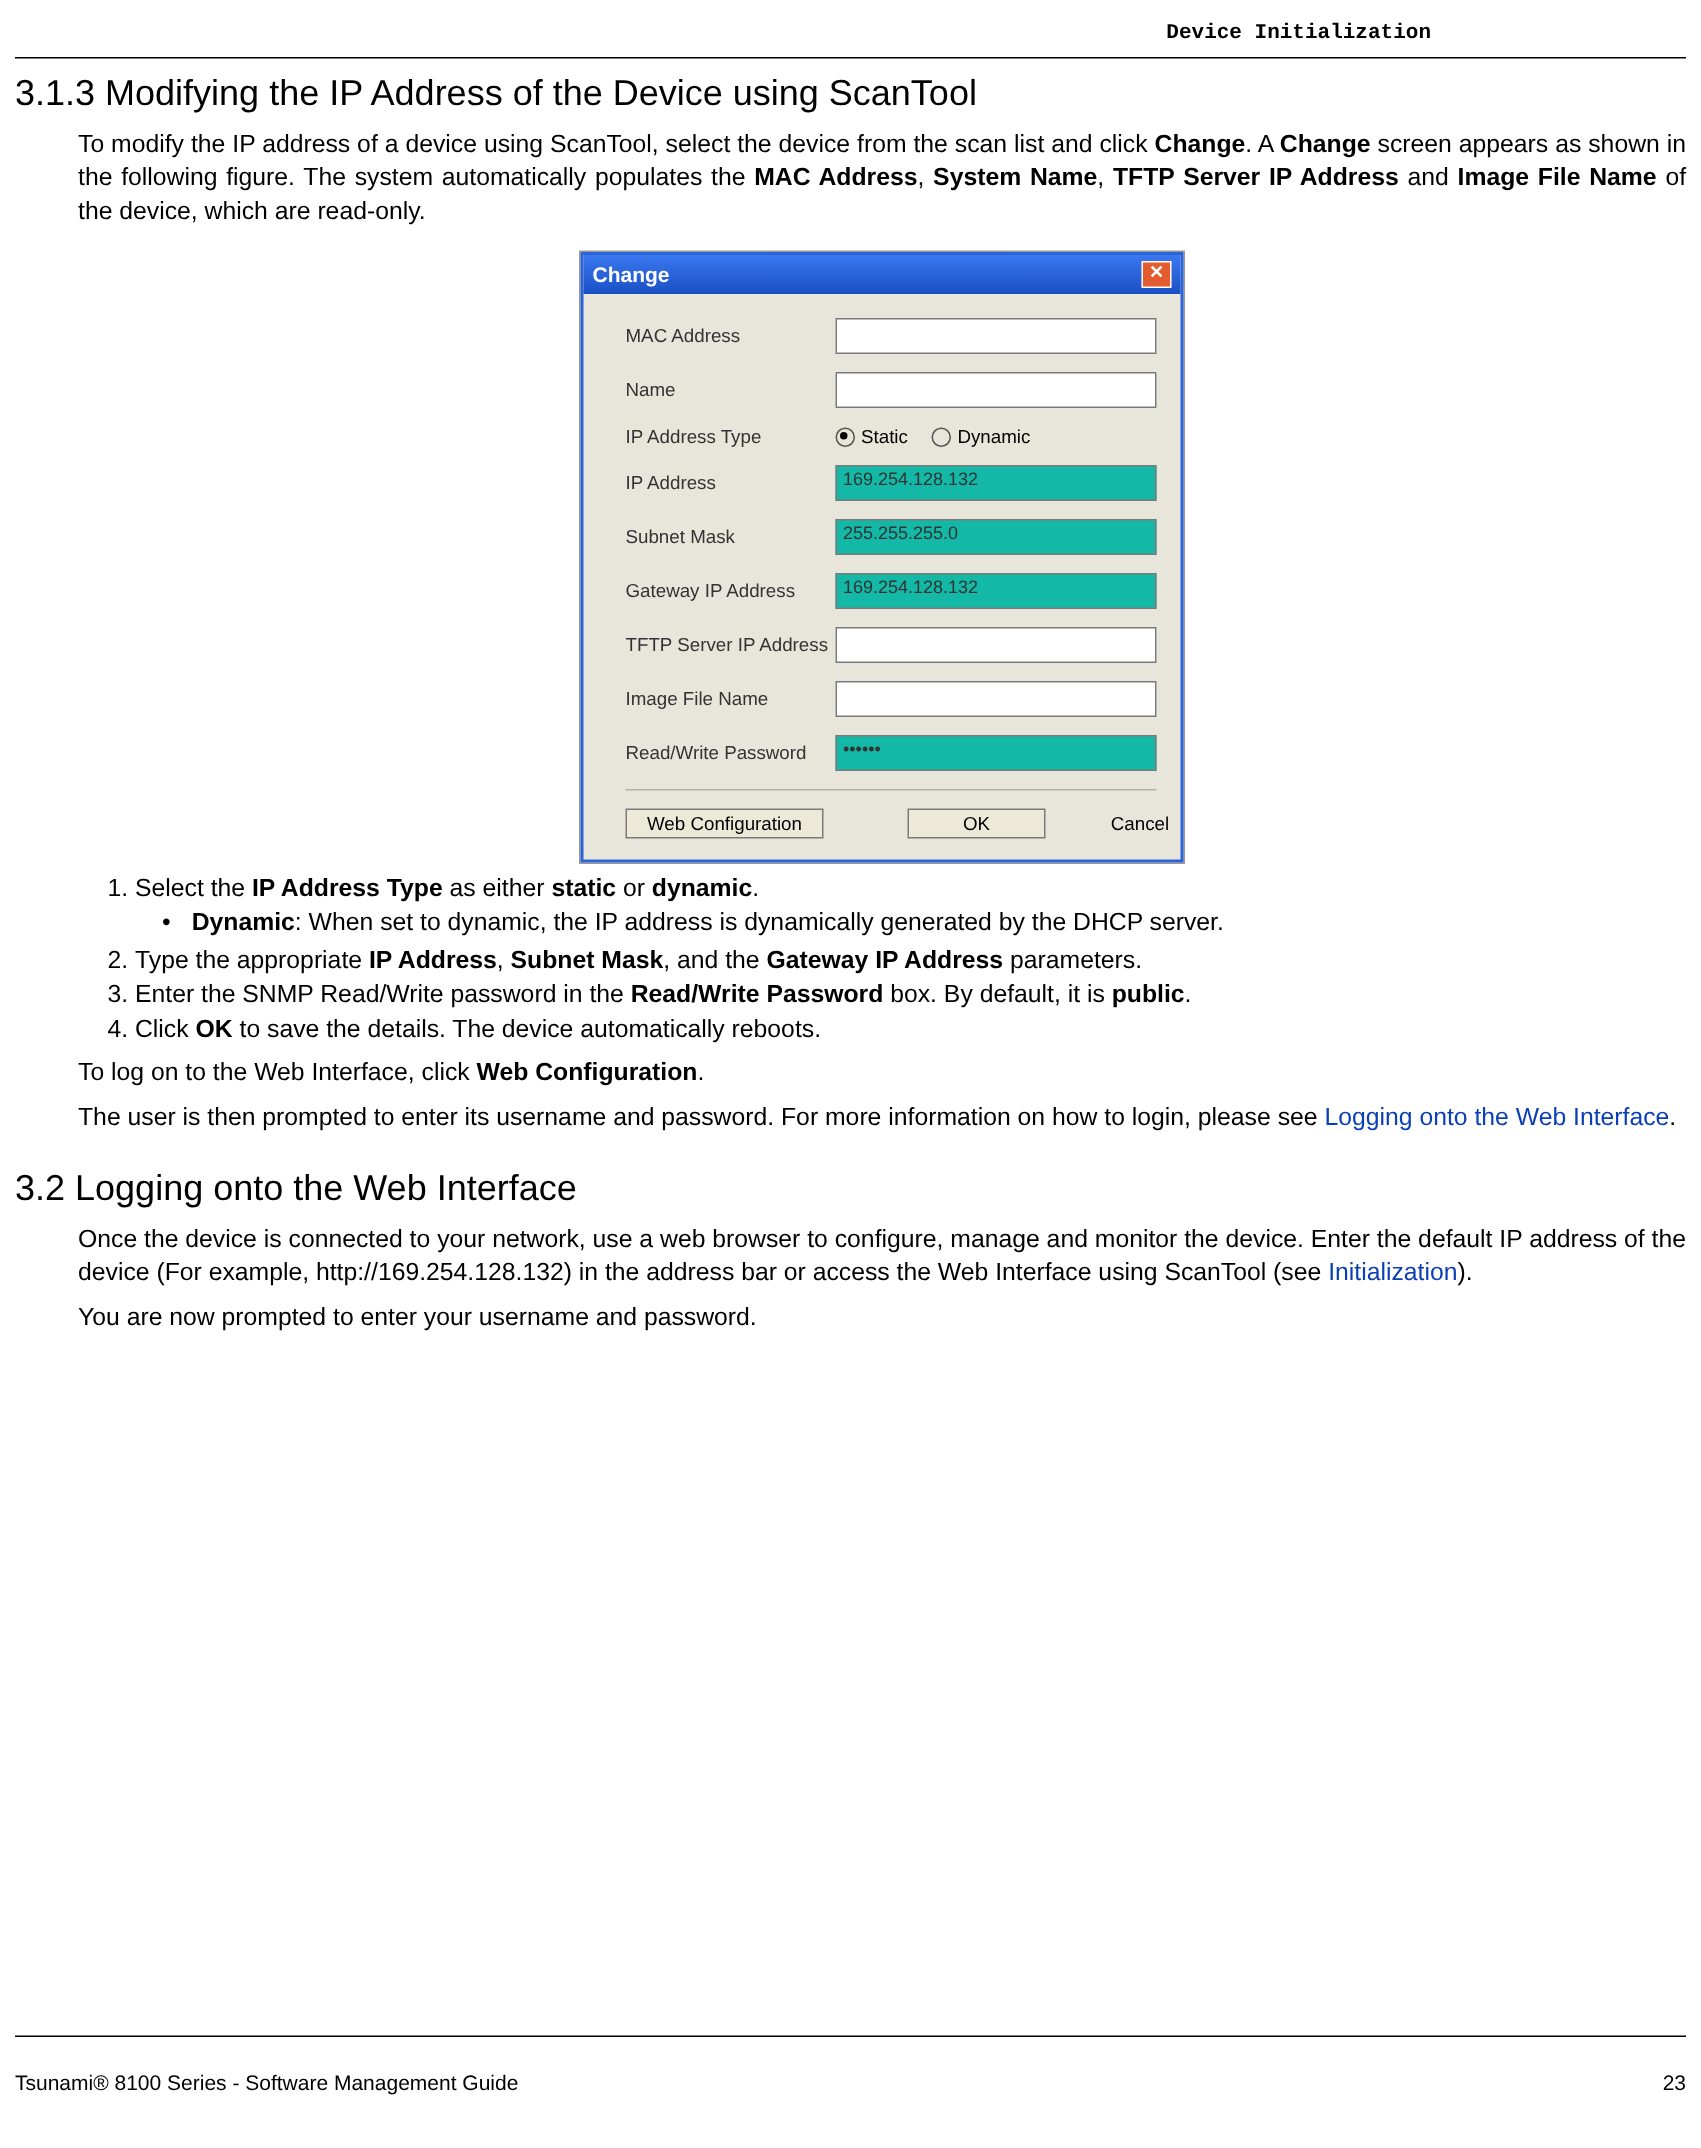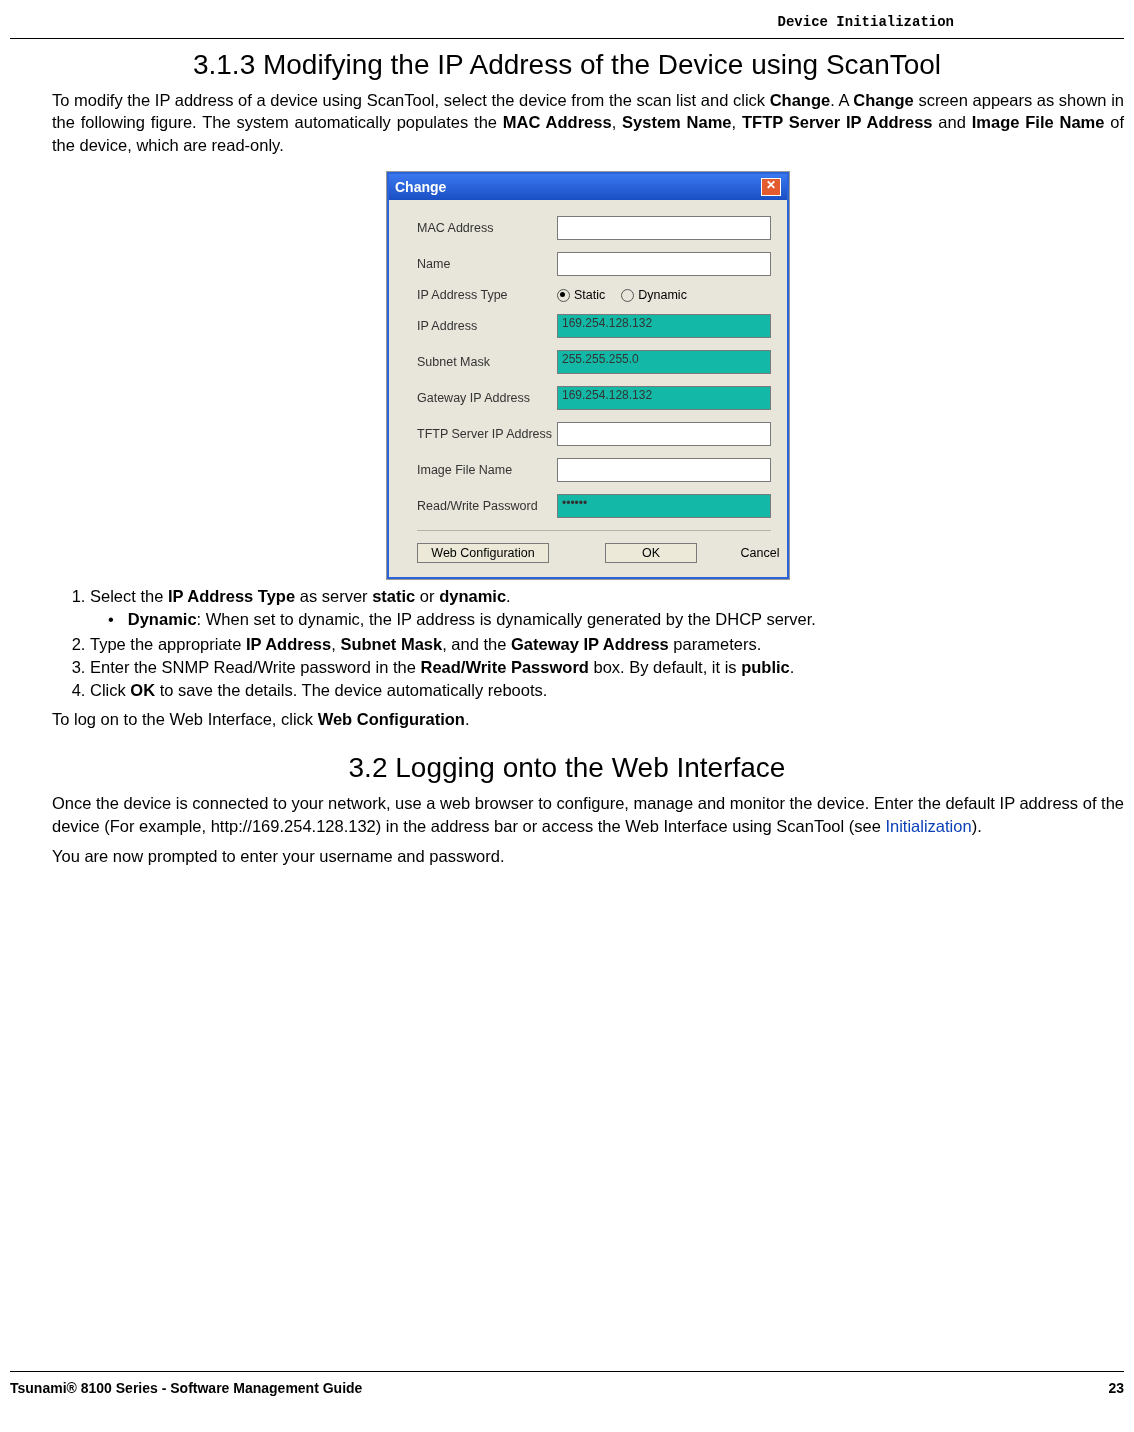--- a/index.html
+++ b/index.html
@@ -23,24 +23,23 @@
     padding-right: 170px;
     padding-top: 4px;
     font-family: Liberation Mono, monospace;
   }
   hr.top-rule {
     border: none;
     border-top: 1px solid #000;
     margin: 8px 0 10px 0;
   }
   h2.section {
-    font-size: 28px;
+    font-size: 24px;
     font-weight: normal;
     margin: 4px 0 6px 0;
-    text-align: center;
   }
   .body-block {
     margin-left: 42px;
   }
   p {
     margin: 8px 0;
     text-align: justify;
     line-height: 1.35;
   }
   .bold { font-weight: bold; }
@@ -122,22 +121,22 @@
   .dlg-btnrow .spacer{flex:1;}
   ol.steps{margin:8px 0 8px 38px;padding:0;}
   ol.steps>li{margin-bottom:4px;}
   ul.sub{list-style:none;margin:4px 0 6px 18px;padding:0;}
   ul.sub li::before{content:"•";margin-right:14px;}
   ul.sub li{margin-bottom:4px;}
   a.link{color:#0a3fb5;text-decoration:none;}
   .footer{
     position:absolute;bottom:14px;left:10px;right:10px;
     display:flex;justify-content:space-between;
-    font-weight:bold;font-size:14px;
-    border-top:1px solid #000;padding-top:8px;
+    font-weight:normal;font-size:14px;
+    border-top:1px solid #000;padding-top:22px;
   }
 </style>
 </head>
 <body>
 
 <div class="page">
   <div class="header">
     <span>Device Initialization</span>
   </div>
   <hr class="top-rule">
@@ -201,39 +200,42 @@
             <div class="spacer"></div>
             <div class="winbtn">OK</div>
             <div class="winbtn" style="border:none;background:transparent;min-width:50px;">Cancel</div>
           </div>
         </div>
       </div>
     </div>
 
     <ol class="steps">
       <li>
-        <span>Select the </span><span class="bold">IP Address Type</span><span> as server </span><span class="bold">static</span><span> or </span><span class="bold">dynamic</span><span>.</span>
+        <span>Select the </span><span class="bold">IP Address Type</span><span> as either </span><span class="bold">static</span><span> or </span><span class="bold">dynamic</span><span>.</span>
         <ul class="sub">
           <li><span class="bold">Dynamic</span><span>: When set to dynamic, the IP address is dynamically generated by the DHCP server.</span></li>
         </ul>
       </li>
       <li>
         <span>Type the appropriate </span><span class="bold">IP Address</span><span>, </span><span class="bold">Subnet Mask</span><span>, and the </span><span class="bold">Gateway IP Address</span><span> parameters.</span>
       </li>
       <li>
         <span>Enter the SNMP Read/Write password in the </span><span class="bold">Read/Write Password</span><span> box. By default, it is </span><span class="bold">public</span><span>.</span>
       </li>
       <li>
         <span>Click </span><span class="bold">OK</span><span> to save the details. The device automatically reboots.</span>
       </li>
     </ol>
 
     <p>
       <span>To log on to the Web Interface, click </span><span class="bold">Web Configuration</span><span>.</span>
     </p>
+    <p>
+      <span>The user is then prompted to enter its username and password. For more information on how to login, please see </span><a class="link">Logging onto the Web Interface</a><span>.</span>
+    </p>
   </div>
 
   <h2 class="section" style="margin-top:22px;">3.2 Logging onto the Web Interface</h2>
   <div class="body-block">
     <p>
       <span>Once the device is connected to your network, use a web browser to configure, manage and monitor the device. Enter the default IP address of the device (For example, http://169.254.128.132) in the address bar or access the Web Interface using ScanTool (see </span><a class="link">Initialization</a><span>).</span>
     </p>
     <p>You are now prompted to enter your username and password.</p>
   </div>
 

